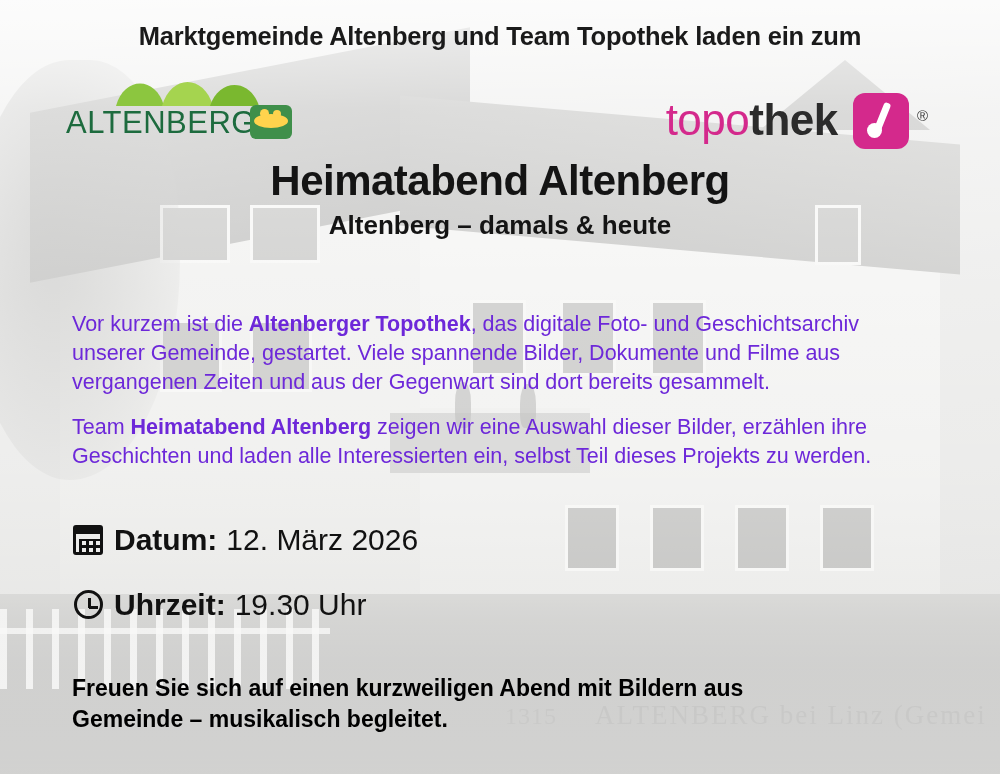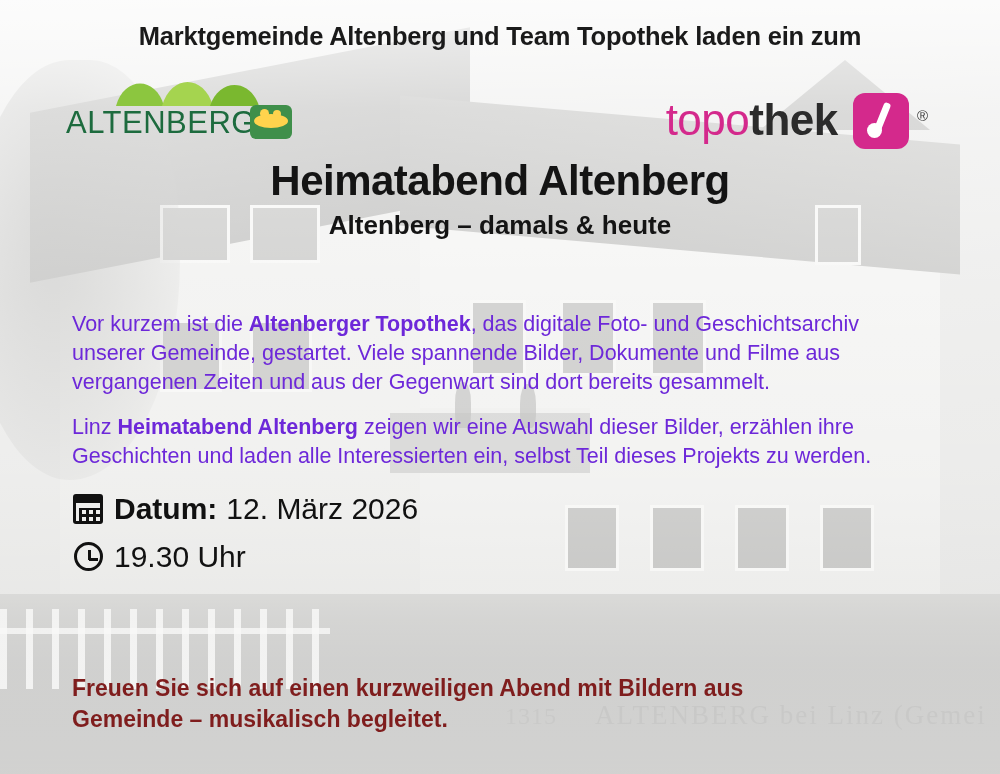--- a/index.html
+++ b/index.html
@@ -333,23 +333,24 @@
   .para-2 { top: 413px; }
   .para b { font-weight: bold; }
 
   .details {
     position: absolute;
     left: 72px;
     top: 492px;
   }
   .detail-row {
     display: flex;
-    align-items: flex-start;
+    align-items: flex-end;
     height: 44px;
     margin-bottom: 4px;
+    margin-top: 21px;
   }
   .detail-icon {
     width: 42px;
     height: 34px;
     position: relative;
     display: inline-block;
   }
   .detail-label {
     font-size: 30px;
     font-weight: bold;
@@ -419,21 +420,21 @@
   }
 
   .footer {
     position: absolute;
     left: 72px;
     top: 673px;
     width: 820px;
     font-size: 23px;
     font-weight: bold;
     line-height: 31px;
-    color: #7f1d1d;
+    color: #000000;
   }
 </style>
 </head>
 <body>
 
 <div id="poster">
 
   <div class="bg-photo">
     <div class="bg-sky"></div>
     <div class="house"></div>
@@ -501,35 +502,36 @@
     </div>
 
     <div class="title-main">Heimatabend Altenberg</div>
     <div class="title-sub">Altenberg – damals &amp; heute</div>
 
     <div class="para para-1">
       <span>Vor kurzem ist die </span><b>Altenberger Topothek</b><span>, das digitale Foto- und Geschichtsarchiv unserer Gemeinde, gestartet. Viele spannende Bilder, Dokumente und Filme aus vergangenen Zeiten und aus der Gegenwart sind dort bereits gesammelt.</span>
     </div>
 
     <div class="para para-2">
-      <span>Linz </span><b>Heimatabend Altenberg</b><span> zeigen wir eine Auswahl dieser Bilder, erzählen ihre Geschichten und laden alle Interessierten ein, selbst Teil dieses Projekts zu werden.</span>
+      <span>Team </span><b>Heimatabend Altenberg</b><span> zeigen wir eine Auswahl dieser Bilder, erzählen ihre Geschichten und laden alle Interessierten ein, selbst Teil dieses Projekts zu werden.</span>
     </div>
 
     <div class="details">
       <div class="detail-row">
         <span class="detail-icon">
             <span class="calendar-icon"></span>
           </span>
         <span class="detail-label">Datum:</span>
         <span class="detail-value">12. März 2026</span>
       </div>
       <div class="detail-row">
         <span class="detail-icon">
             <span class="clock-icon"></span>
           </span>
+        <span class="detail-label">Uhrzeit:</span>
         <span class="detail-value">19.30 Uhr</span>
       </div>
     </div>
 
     <div class="footer">
       <div>Freuen Sie sich auf einen kurzweiligen Abend mit Bildern aus</div>
       <div>Gemeinde – musikalisch begleitet.</div>
     </div>
 
   </div>

